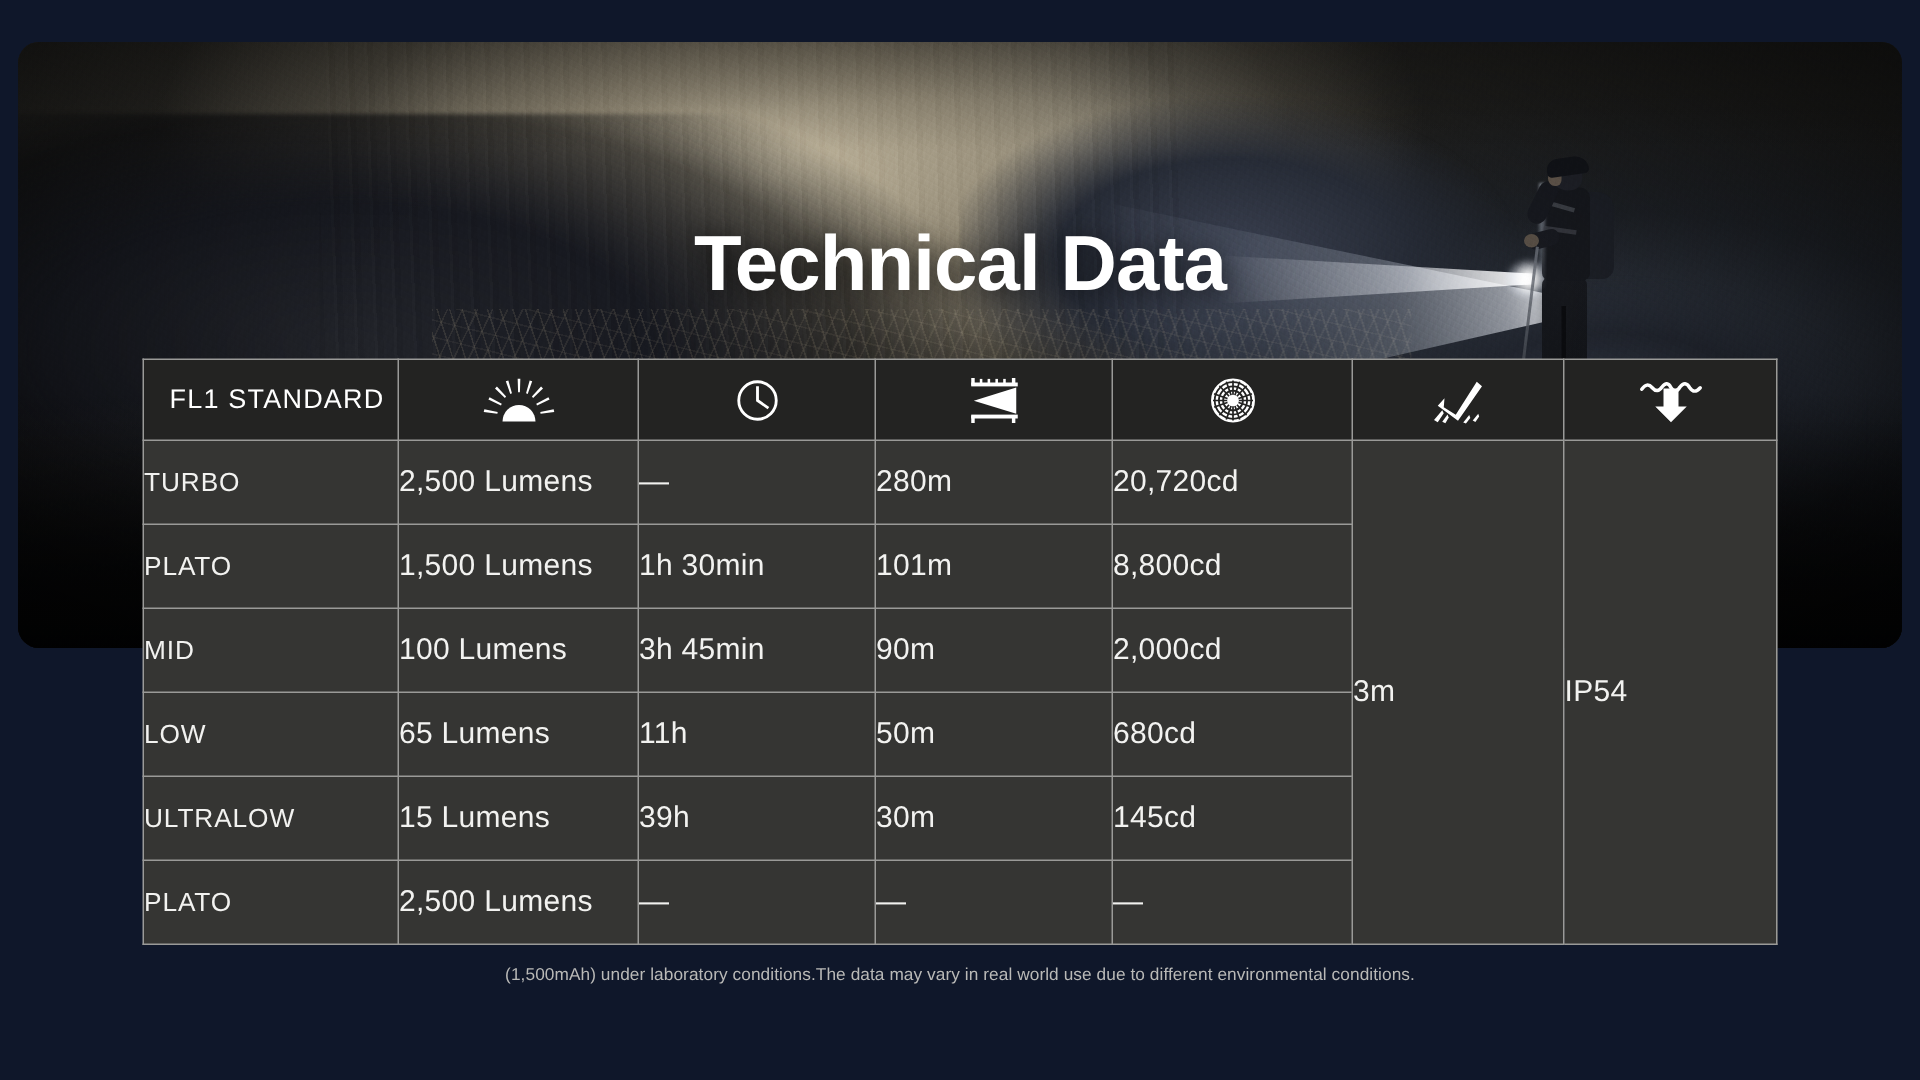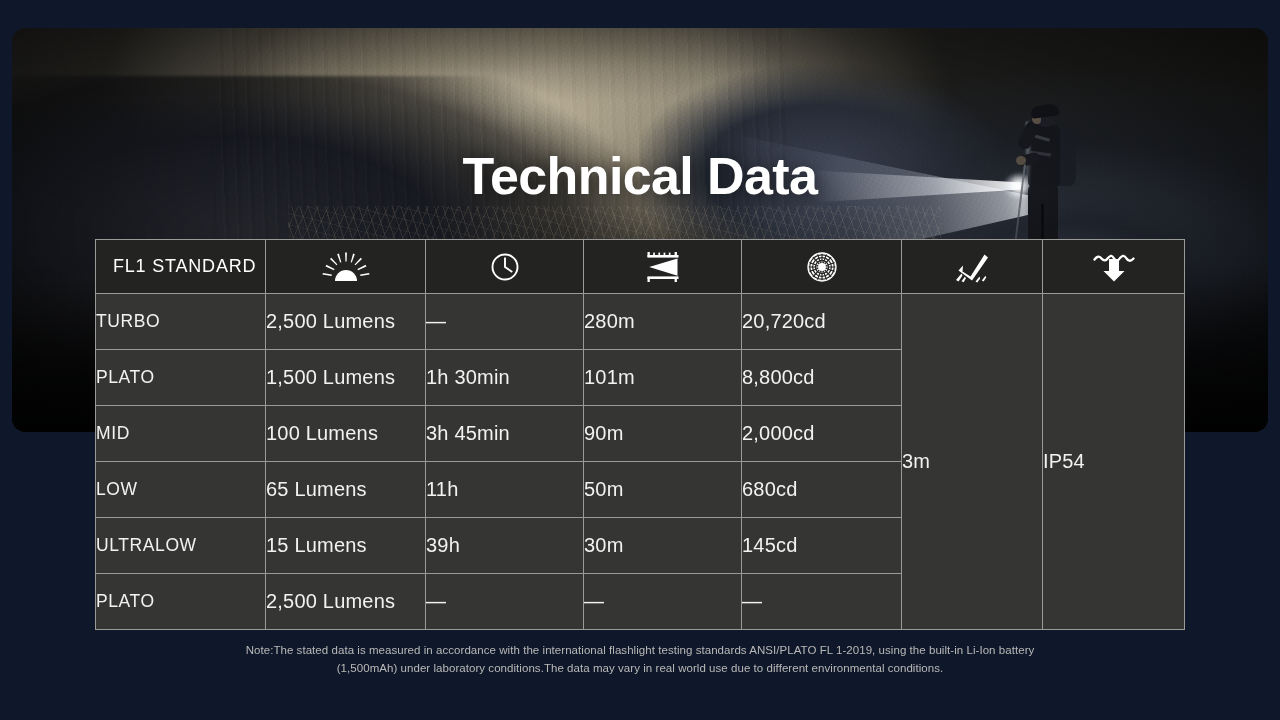--- a/index.html
+++ b/index.html
@@ -473,17 +473,16 @@
         <td class="mode-name">PLATO</td>
         <td>2,500 Lumens</td>
         <td>—</td>
         <td>—</td>
         <td>—</td>
       </tr>
     </tbody>
   </table>
 
   <div id="note">
-    <div>Note:The stated data is measured in accordance with the international flashlight testing standards ANSI/PLATO FL 1-2019, using the built-in Li-Ion battery</div>
     <div>(1,500mAh) under laboratory conditions.The data may vary in real world use due to different environmental conditions.</div>
   </div>
 
 </div>
 
 </body></html>

